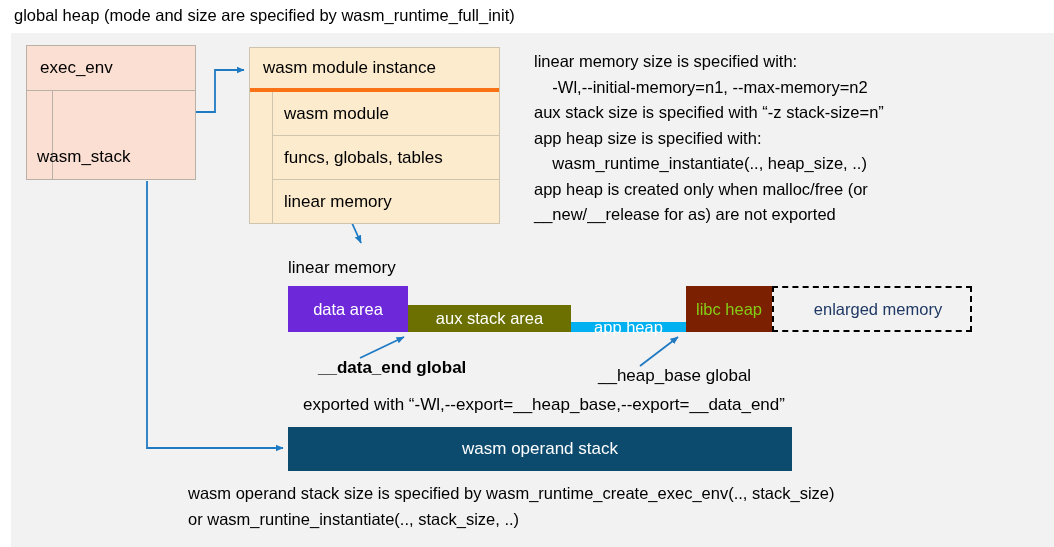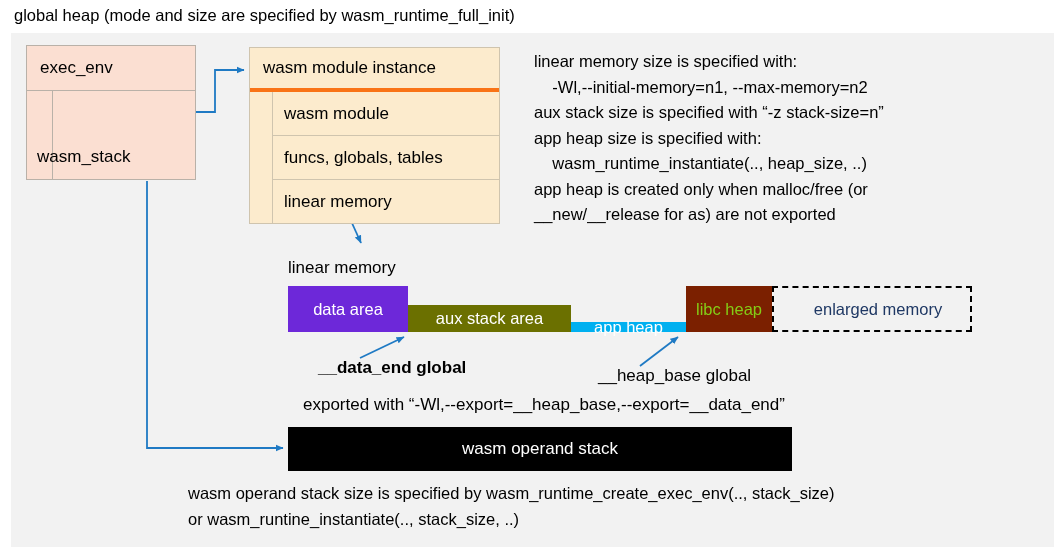--- a/index.html
+++ b/index.html
@@ -187,21 +187,21 @@
     font-size: 17px;
     margin-top: 8px;
   }
 
   
   #operand-stack {
     left: 288px;
     top: 427px;
     width: 504px;
     height: 44px;
-    background: #000000;
+    background: #0c4a6e;
     display: flex;
     align-items: center;
     justify-content: center;
     color: #ffffff;
     font-size: 17px;
   }
 
   
   #bottom-note {
     left: 188px;

